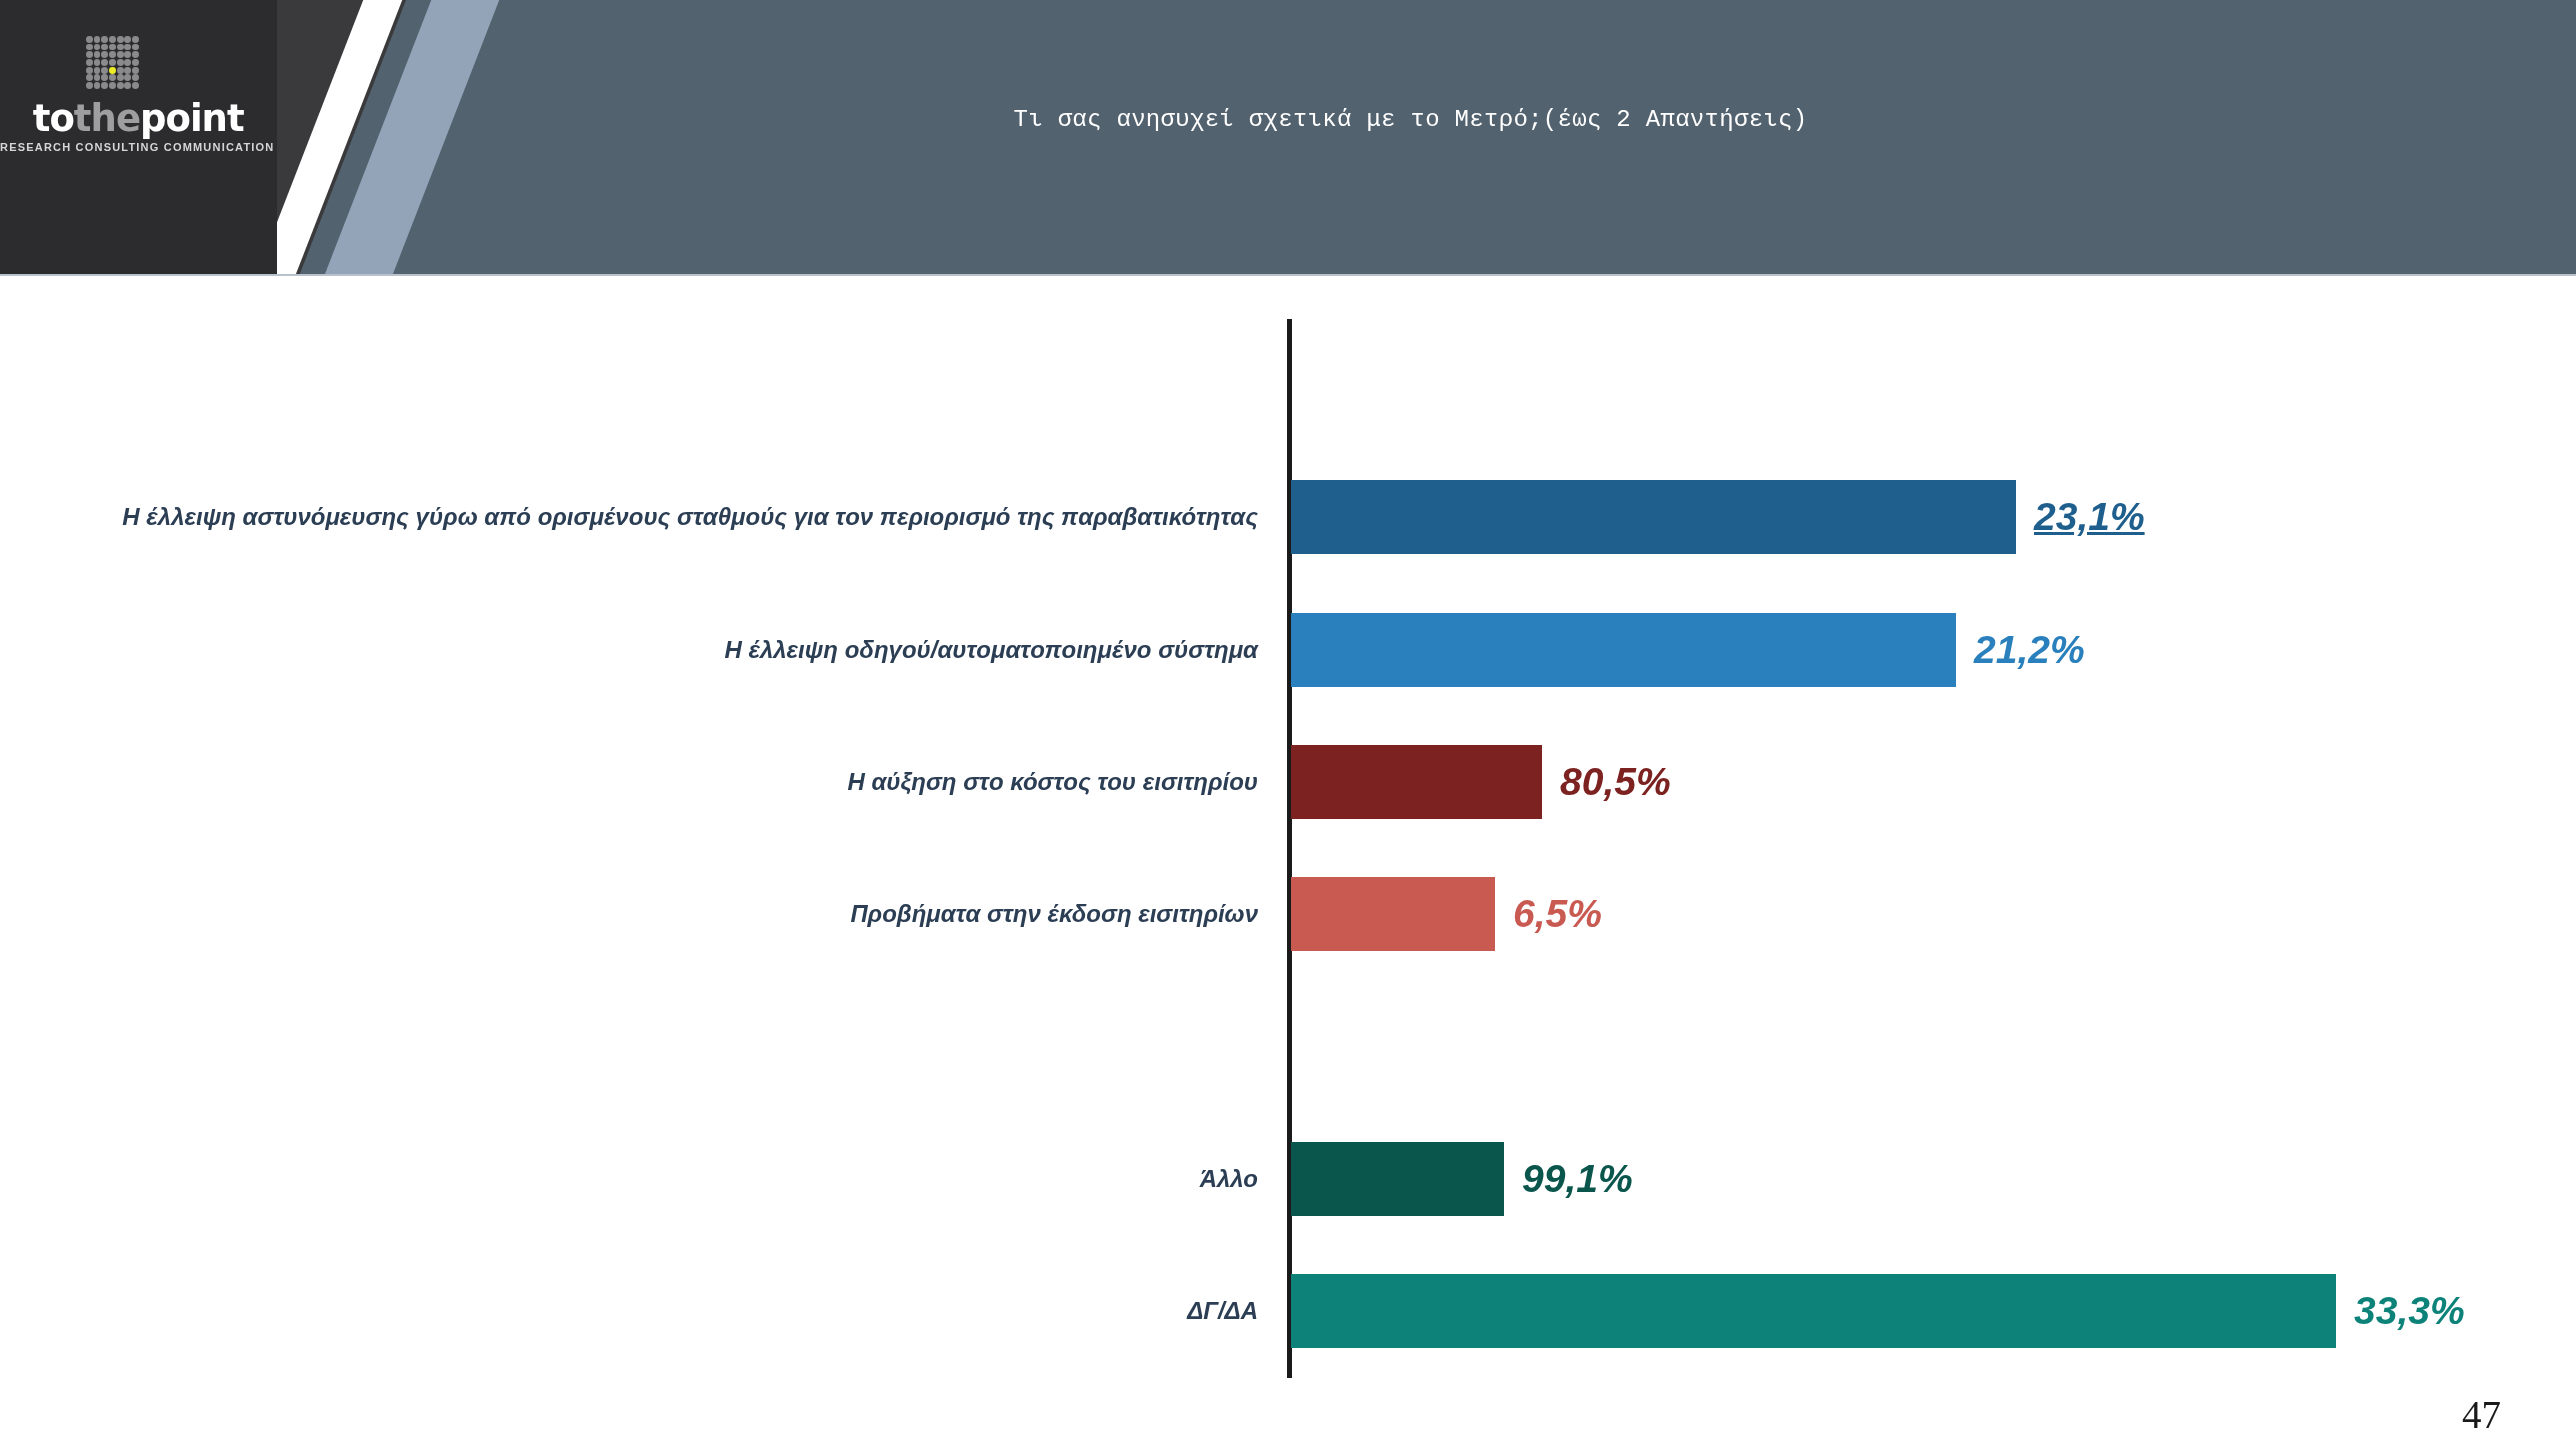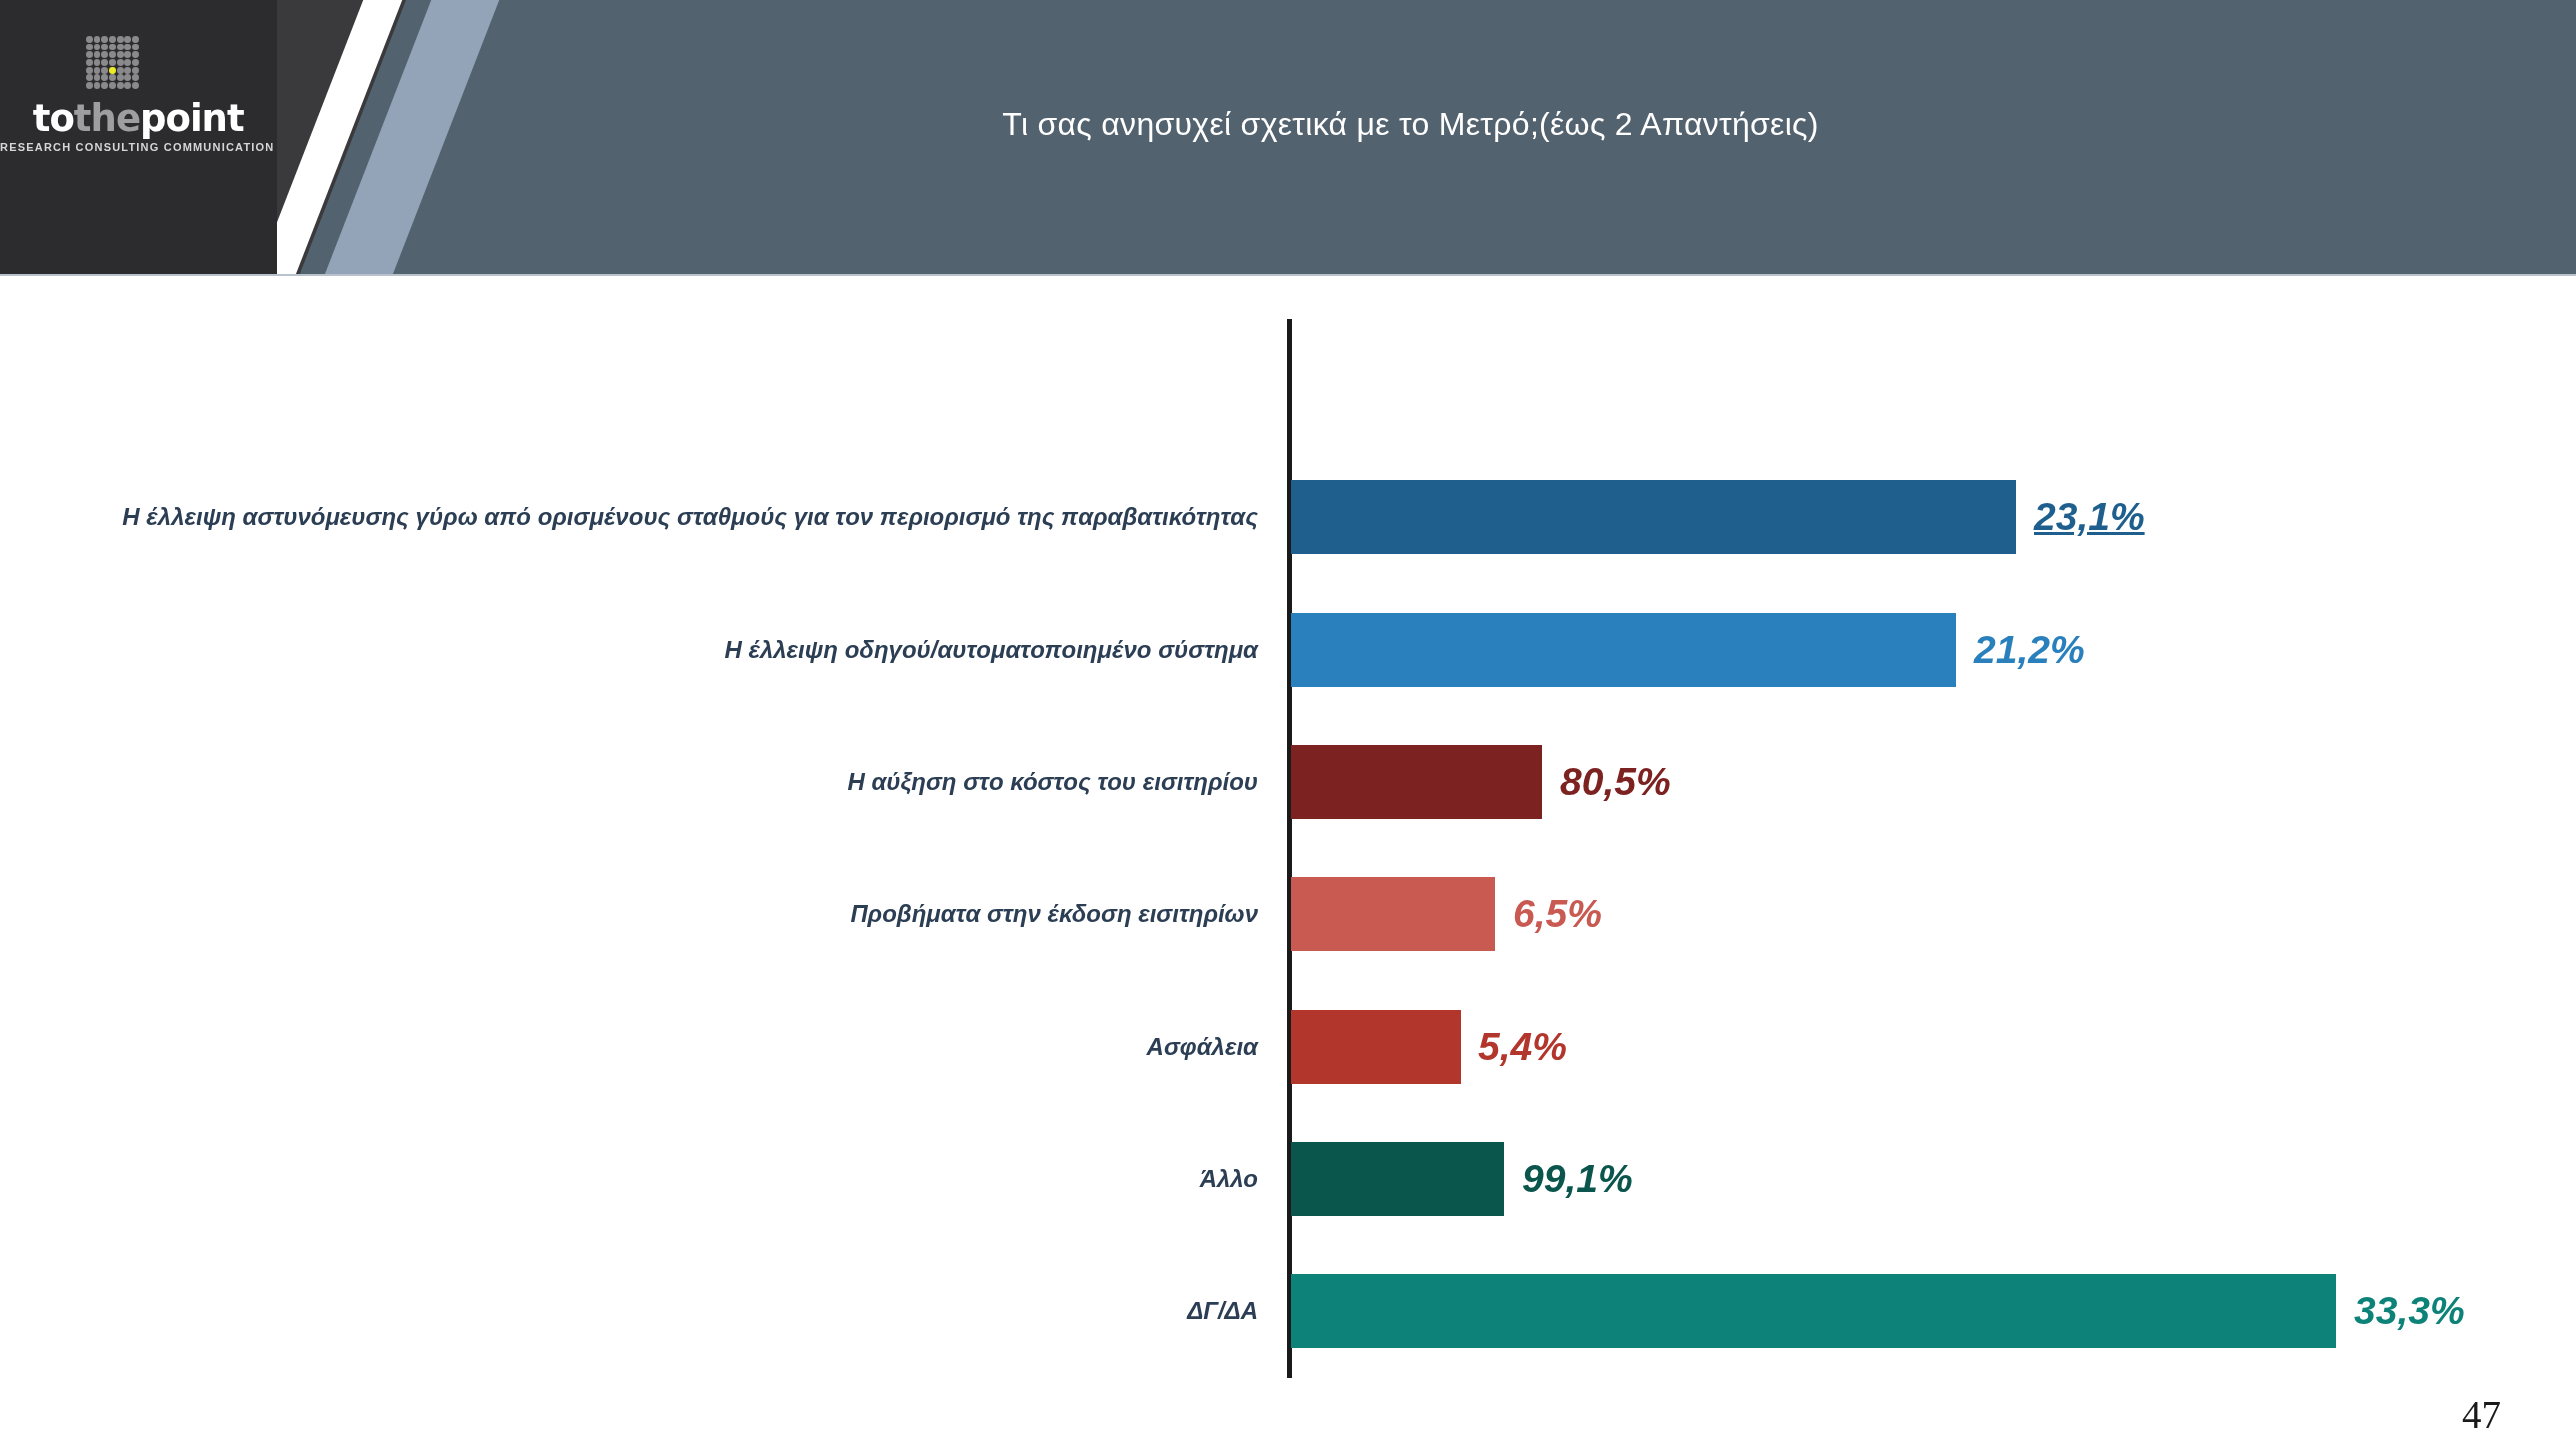--- a/index.html
+++ b/index.html
@@ -120,22 +120,22 @@
     white-space: nowrap;
   }
 
   
   .slide-title {
     position: absolute;
     left: 290px;
     top: 106px;
     width: 2241px;
     text-align: center;
-    font-family: Liberation Sans, sans-serif;
-    font-size: 32px;
+    font-family: Liberation Mono, monospace;
+    font-size: 24px;
     font-weight: 400;
     color: #FFFFFF;
     letter-spacing: 0.3px;
     white-space: nowrap;
   }
 
   
   .chart {
     position: absolute;
     left: 0;
@@ -286,25 +286,20 @@
       <div class="row" style="top: 426px; height: 74px;">
         <div class="cat-label">Η αύξηση στο κόστος του εισιτηρίου</div>
         <div class="bar" style="width: 251px; background: rgb(124, 34, 32);"></div>
         <div class="val-label" style="left: 1560px; color: rgb(124, 34, 32);">80,5%</div>
       </div>
       <div class="row" style="top: 558px; height: 74px;">
         <div class="cat-label">Προβήματα στην έκδοση εισιτηρίων</div>
         <div class="bar" style="width: 204px; background: rgb(201, 90, 82);"></div>
         <div class="val-label" style="left: 1513px; color: rgb(201, 90, 82);">6,5%</div>
       </div>
-      <div class="row" style="top: 691px; height: 74px;">
-        <div class="cat-label">Ασφάλεια</div>
-        <div class="bar" style="width: 170px; background: rgb(179, 54, 44);"></div>
-        <div class="val-label" style="left: 1478px; color: rgb(179, 54, 44);">5,4%</div>
-      </div>
       <div class="row" style="top: 823px; height: 74px;">
         <div class="cat-label">Άλλο</div>
         <div class="bar" style="width: 213px; background: rgb(10, 85, 76);"></div>
         <div class="val-label" style="left: 1522px; color: rgb(10, 85, 76);">99,1%</div>
       </div>
       <div class="row" style="top: 955px; height: 74px;">
         <div class="cat-label">ΔΓ/ΔΑ</div>
         <div class="bar" style="width: 1045px; background: rgb(13, 130, 121);"></div>
         <div class="val-label" style="left: 2354px; color: rgb(13, 130, 121);">33,3%</div>
       </div>

